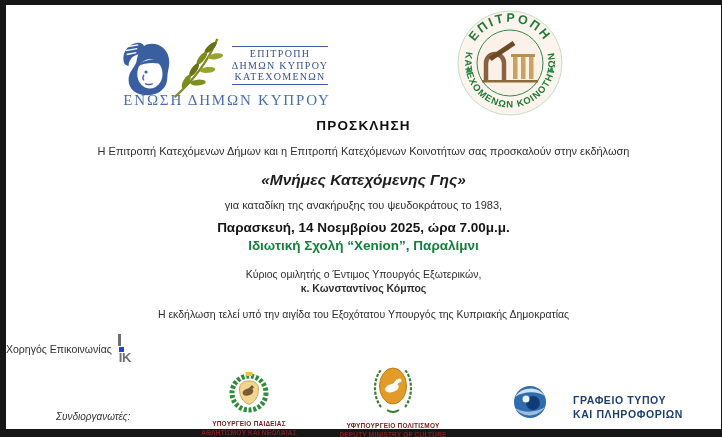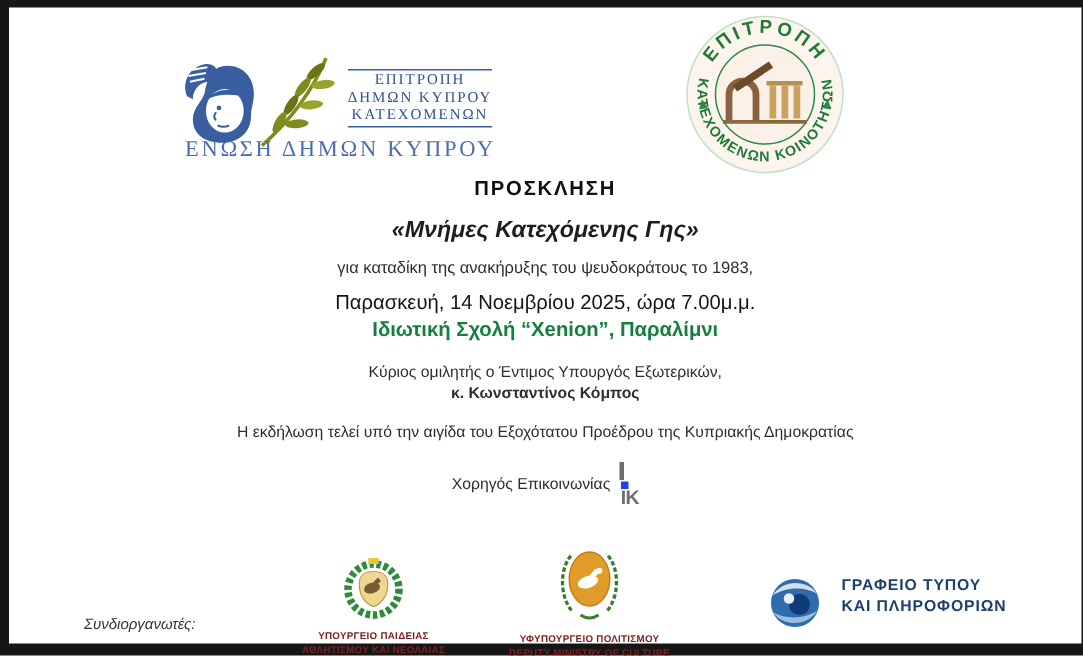--- a/index.html
+++ b/index.html
@@ -26,40 +26,40 @@
   .communities-logo{position:absolute;left:449px;top:4px;}
   
   .content{position:absolute;left:0;right:0;top:112px;text-align:center;color:#2e2e2e;}
   .content p{margin:0;}
   .heading{font-size:13.5px;font-weight:700;letter-spacing:1.2px;color:#111;
     line-height:17px;margin-bottom:10px !important;}
   .intro{font-size:11px;line-height:14px;margin-bottom:12px !important;}
   .event-title{font-size:15.5px;font-weight:700;font-style:italic;color:#1d1d1d;
     line-height:19px;margin-bottom:9px !important;}
   .event-purpose{font-size:11px;line-height:14px;margin-bottom:7px !important;}
-  .event-datetime{font-size:13.5px;font-weight:400;color:#151515;line-height:17px;
+  .event-datetime{font-size:13.5px;font-weight:700;color:#151515;line-height:17px;
     margin-bottom:1px !important;}
   .event-venue{font-size:13.5px;font-weight:700;color:#15803d;line-height:17px;
     margin-bottom:13px !important;}
   .speaker-intro{font-size:10.5px;line-height:14px;}
   .speaker-name{font-size:10.5px;font-weight:700;line-height:14px;margin-bottom:12px !important;}
   .auspices{font-size:10.5px;line-height:14px;margin-bottom:13px !important;}
-  .sponsor{font-size:10.5px;line-height:14px;display:flex;align-items:center;justify-content:center;gap:6px;}
+  .sponsor{font-size:10.5px;line-height:14px;display:flex;align-items:center;gap:6px;}
   .rik{display:inline-flex;align-items:flex-start;flex-direction:column;}
   .rik-stem{width:3.5px;height:12px;background:#6e6e6e;display:inline-block;}
   .rik-dot{width:5px;height:5px;background:#2640e8;display:inline-block;margin-left:1.5px;margin-top:.5px;}
   .rik-ik{font-size:13px;font-weight:800;color:#6e6e6e;letter-spacing:-0.5px;line-height:12px;margin-left:1px;}
   
   .coorganizers{position:absolute;left:50px;top:406px;font-size:10px;font-style:italic;color:#333;}
   .footer-logo{position:absolute;text-align:center;}
   .edu-block{left:193px;top:366px;width:100px;}
   .culture-block{left:328px;top:358px;width:118px;}
   .caption{font-size:6.5px;font-weight:700;color:#7d2020;line-height:7.5px;
     letter-spacing:.2px;margin-top:1px;white-space:nowrap;}
-  .press-block{left:505px;top:378px;display:flex;align-items:flex-start;gap:12px;text-align:left;}
+  .press-block{left:505px;top:378px;display:flex;align-items:flex-end;gap:24px;text-align:left;}
   .press-text{font-size:10.5px;font-weight:700;color:#1c3f6e;line-height:14px;letter-spacing:.6px;white-space:nowrap;}
 </style>
 </head>
 <body>
 
 <div class="page">
 
   <div class="union-logo">
     <svg class="head-svg" width="56" height="62" viewBox="0 0 56 64">
       <path d="M6,26 C2,16 8,6 18,4 C22,3 26,5 27,9 C28,13 24,16 20,16 C14,17 10,22 10,28 Z" fill="#3a5fa0"></path>
@@ -112,27 +112,28 @@
       <rect x="73" y="48" width="4.5" height="22" fill="#c9a35f"></rect>
       <rect x="55" y="45" width="24" height="3" fill="#b8904e"></rect>
       <rect x="26" y="71" width="56" height="2.5" fill="#8a6a3a"></rect>
     </g>
     <path d="M12,57 l4,6 l-6,1 z" fill="#2e8b46"></path>
     <path d="M96,57 l-4,6 l6,1 z" fill="#2e8b46"></path>
   </svg>
 
   <div class="content">
     <p class="heading">ΠΡΟΣΚΛΗΣΗ</p>
+    <p class="intro">Η Επιτροπή Κατεχόμενων Δήμων και η Επιτροπή Κατεχόμενων Κοινοτήτων σας προσκαλούν στην εκδήλωση</p>
     <p class="event-title">«Μνήμες Κατεχόμενης Γης»</p>
     <p class="event-purpose">για καταδίκη της ανακήρυξης του ψευδοκράτους το 1983,</p>
     <p class="event-datetime">Παρασκευή, 14 Νοεμβρίου 2025, ώρα 7.00μ.μ.</p>
     <p class="event-venue">Ιδιωτική Σχολή “Xenion”, Παραλίμνι</p>
     <p class="speaker-intro">Κύριος ομιλητής ο Έντιμος Υπουργός Εξωτερικών,</p>
     <p class="speaker-name">κ. Κωνσταντίνος Κόμπος</p>
-    <p class="auspices">Η εκδήλωση τελεί υπό την αιγίδα του Εξοχότατου Προέδρου της Κυπριακής Δημοκρατίας</p>
+    <p class="auspices">Η εκδήλωση τελεί υπό την αιγίδα του Εξοχότατου Υπουργός της Κυπριακής Δημοκρατίας</p>
     <p class="sponsor">
       <span>Χορηγός Επικοινωνίας</span>
       <span class="rik">
           <span class="rik-stem"></span>
           <span class="rik-dot"></span>
           <span class="rik-ik">ΙΚ</span>
         </span>
     </p>
   </div>
 

